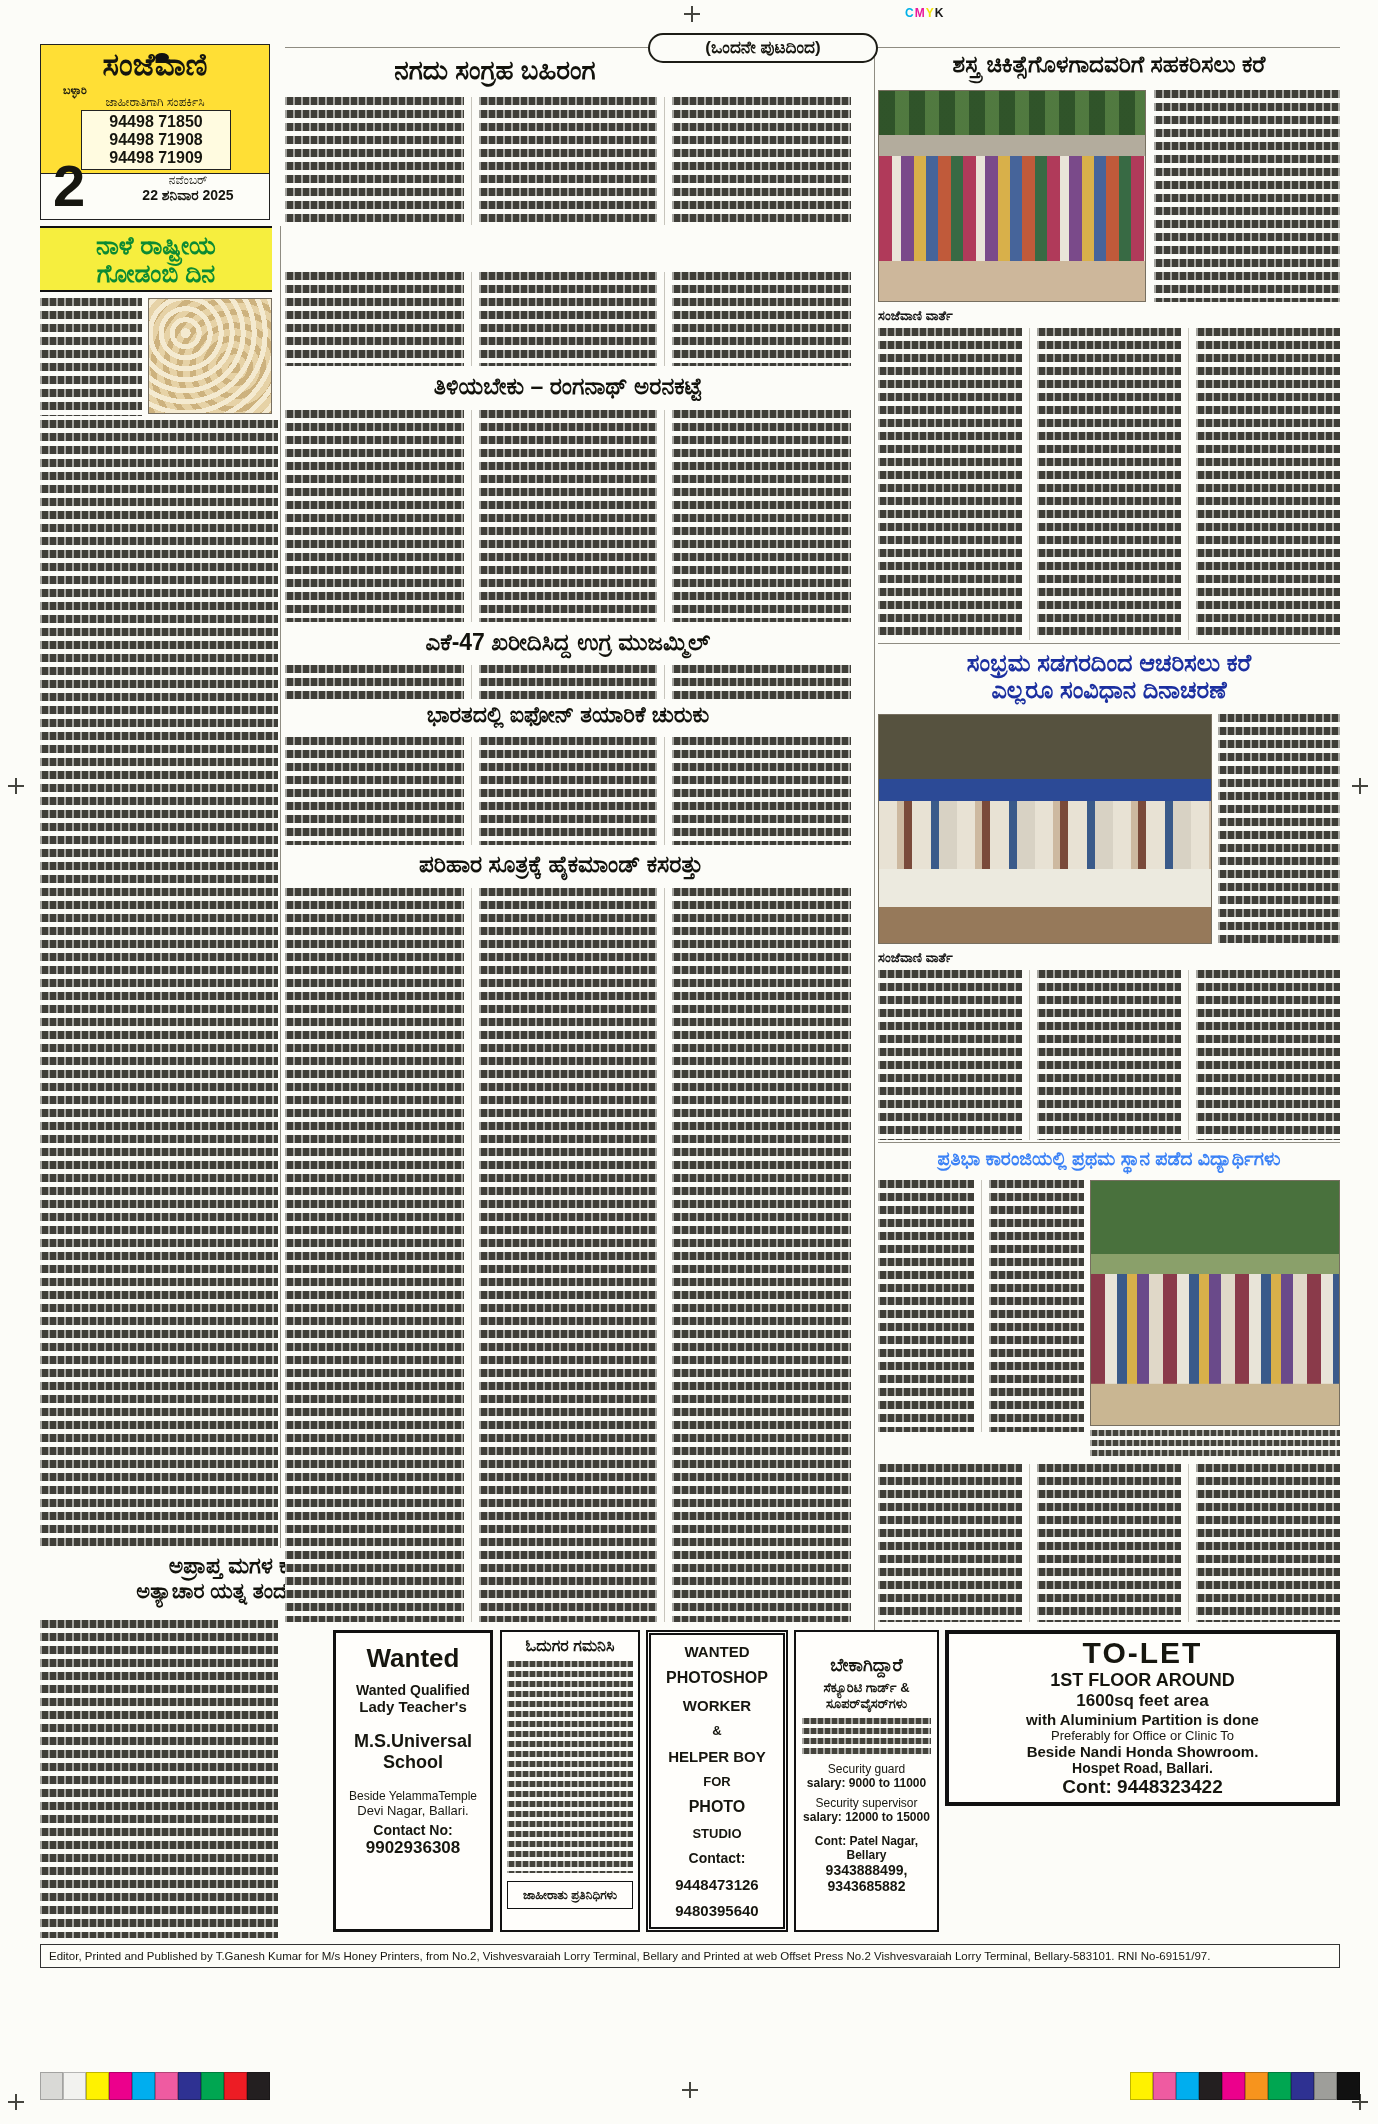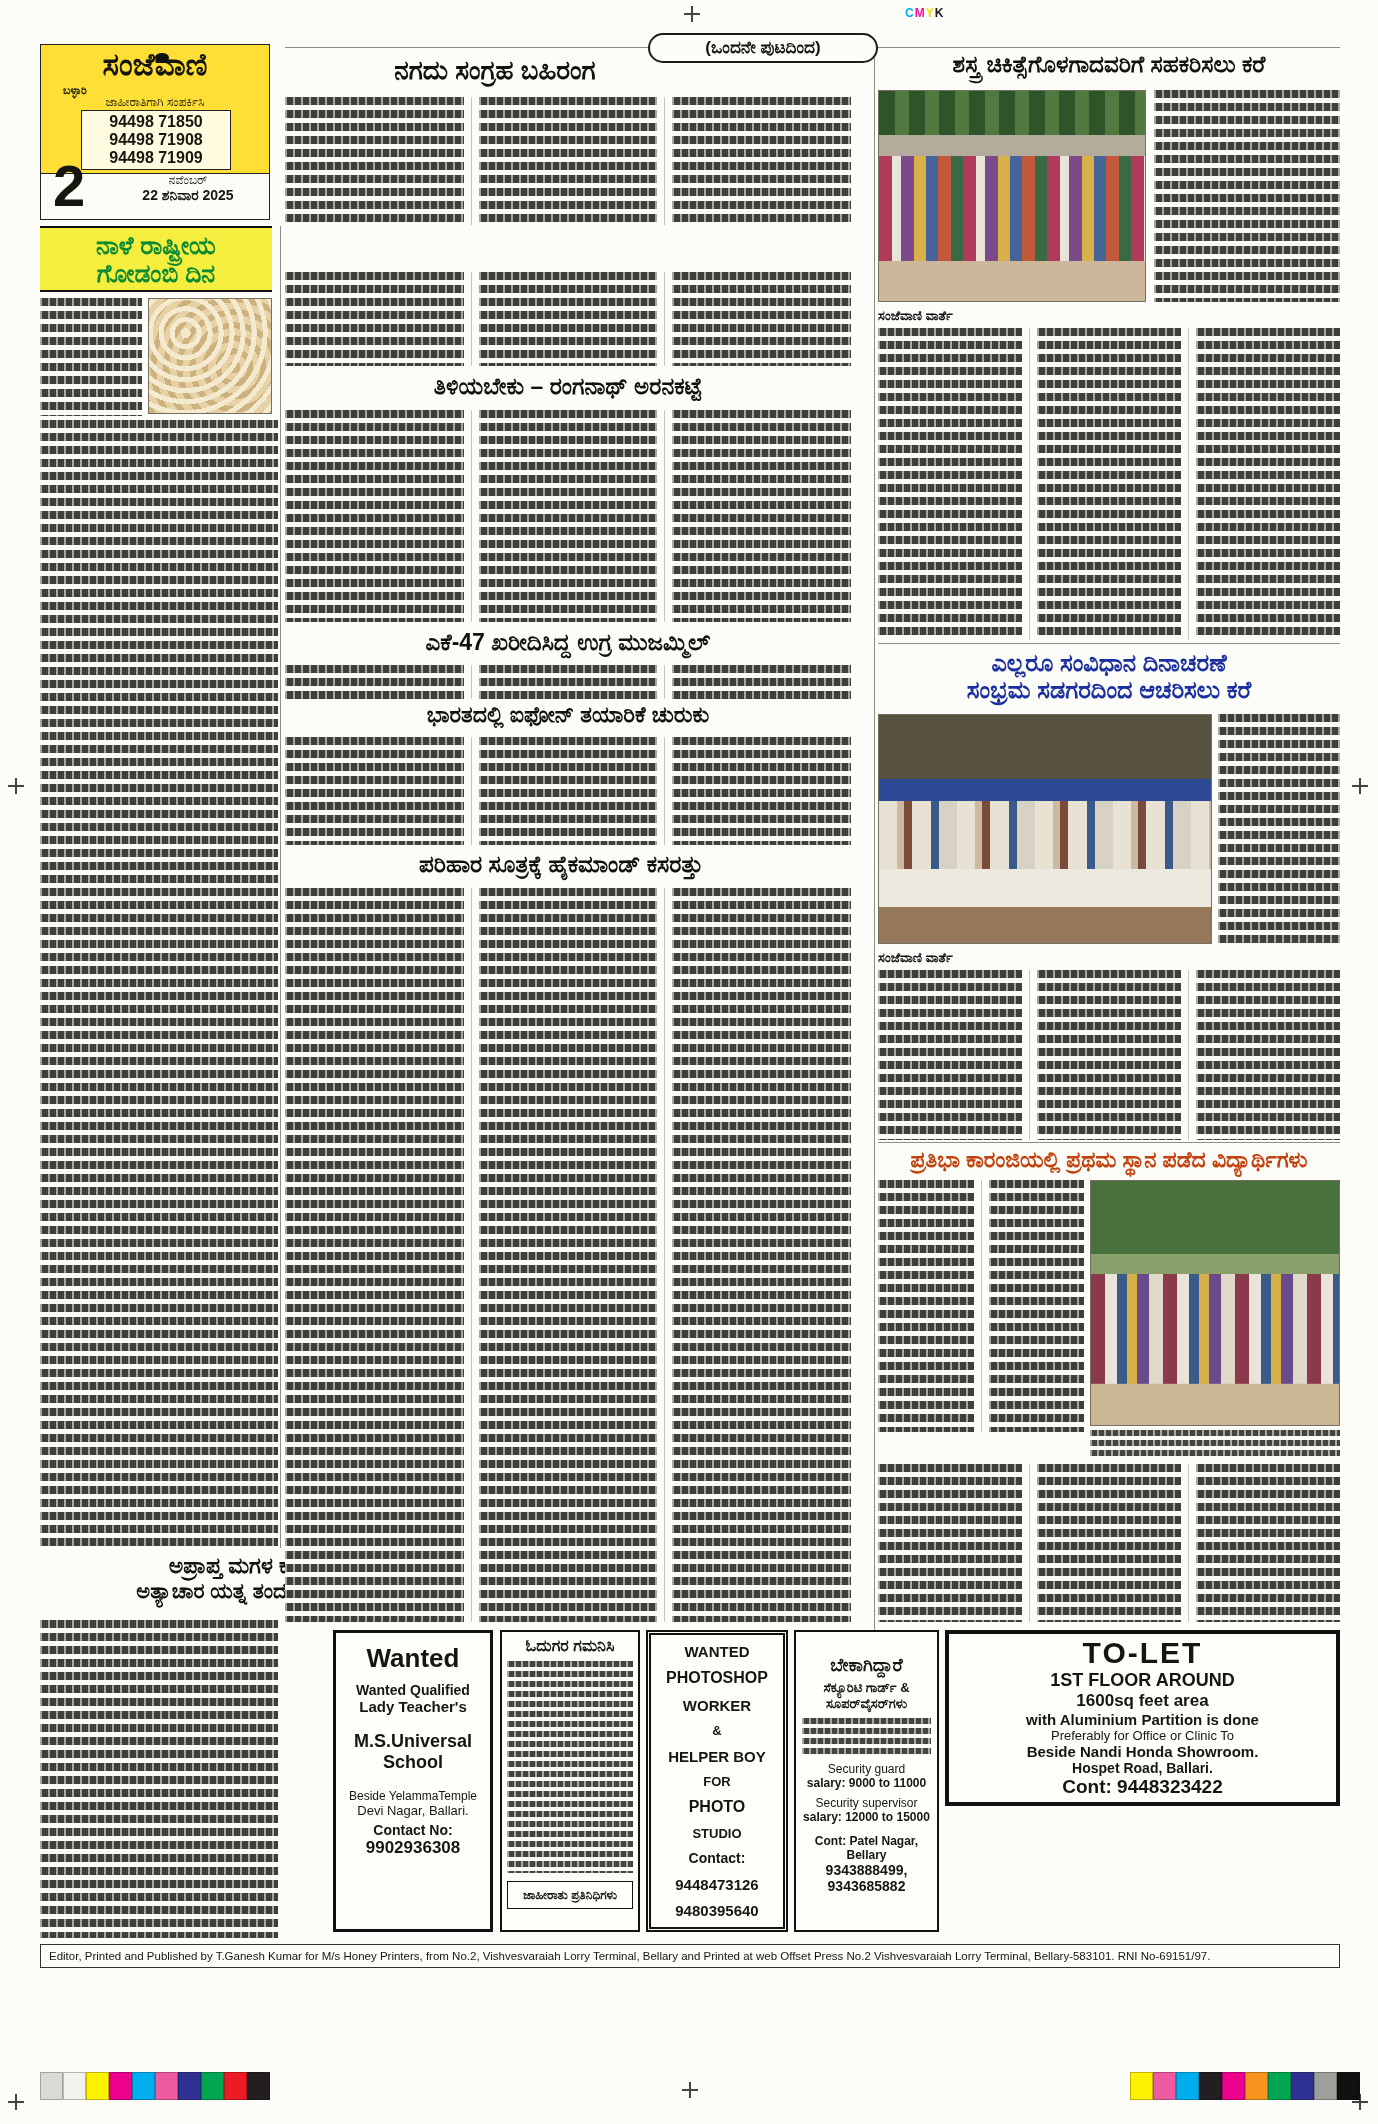--- a/index.html
+++ b/index.html
@@ -170,36 +170,36 @@
   <div class="abs cols" style="left:878px;top:328px;width:462px;height:312px;">
     <div class="col gk"></div>
       <div class="vr"></div>
     <div class="col gk"></div>
       <div class="vr"></div>
     <div class="col gk"></div>
   </div>
 
   <div class="abs rule" style="left:878px;top:643px;width:462px;height:1px;"></div>
   <div class="abs hl" style="left:878px;top:650px;width:462px;font-size:24px;color:#1b2fa0;">
+    <div>ಸಂಭ್ರಮ ಸಡಗರದಿಂದ ಆಚರಿಸಲು ಕರೆ</div>
     <div>ಎಲ್ಲರೂ ಸಂವಿಧಾನ ದಿನಾಚರಣೆ</div>
-    <div>ಸಂಭ್ರಮ ಸಡಗರದಿಂದ ಆಚರಿಸಲು ಕರೆ</div>
   </div>
   <div class="abs photo ph-const" style="left:878px;top:714px;width:334px;height:230px;"></div>
   <div class="abs gk" style="left:1218px;top:714px;width:122px;height:230px;"></div>
   <div class="abs credit" style="left:878px;top:950px;">ಸಂಜೆವಾಣಿ ವಾರ್ತೆ</div>
   <div class="abs cols" style="left:878px;top:970px;width:462px;height:170px;">
     <div class="col gk"></div>
       <div class="vr"></div>
     <div class="col gk"></div>
       <div class="vr"></div>
     <div class="col gk"></div>
   </div>
 
   <div class="abs rule" style="left:878px;top:1142px;width:462px;height:1px;"></div>
-  <div class="abs hl" style="left:878px;top:1148px;width:462px;font-size:22px;color:#c2410c;">ಪ್ರತಿಭಾ ಕಾರಂಜಿಯಲ್ಲಿ ಪ್ರಥಮ ಸ್ಥಾನ ಪಡೆದ ವಿದ್ಯಾರ್ಥಿಗಳು</div>
+  <div class="abs hl" style="left:878px;top:1148px;width:462px;font-size:19px;color:#3b82f6;">ಪ್ರತಿಭಾ ಕಾರಂಜಿಯಲ್ಲಿ ಪ್ರಥಮ ಸ್ಥಾನ ಪಡೆದ ವಿದ್ಯಾರ್ಥಿಗಳು</div>
   <div class="abs cols" style="left:878px;top:1180px;width:206px;height:252px;">
     <div class="col gk"></div>
       <div class="vr"></div>
     <div class="col gk"></div>
   </div>
   <div class="abs photo ph-kids" style="left:1090px;top:1180px;width:250px;height:246px;"></div>
   <div class="abs gk-sm" style="left:1090px;top:1430px;width:250px;height:26px;"></div>
   <div class="abs cols" style="left:878px;top:1464px;width:462px;height:158px;">
     <div class="col gk"></div>
       <div class="vr"></div>

